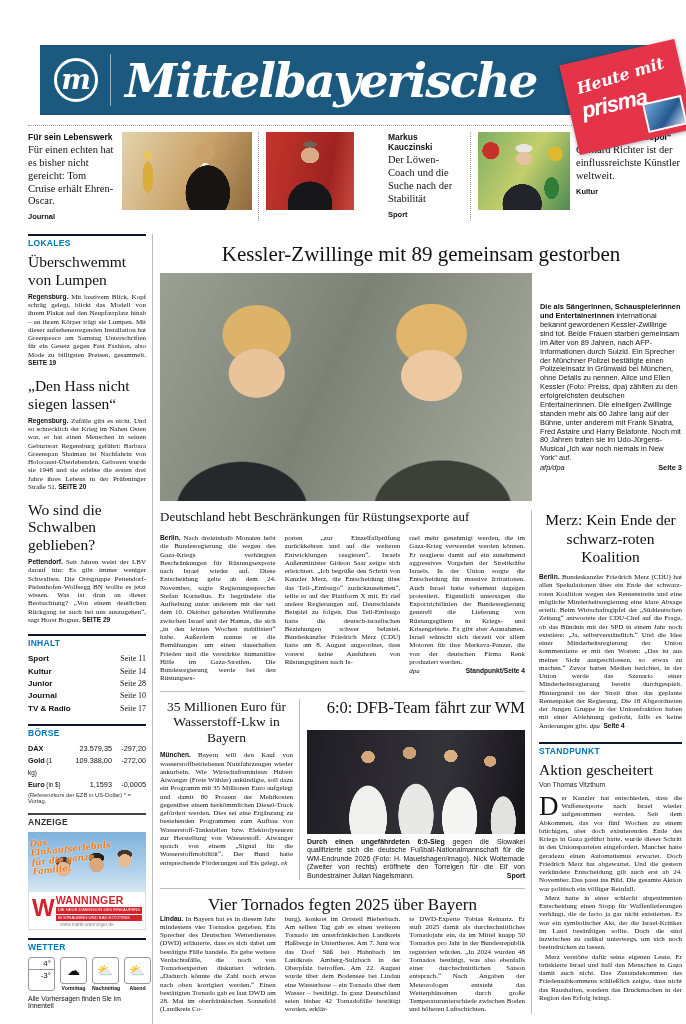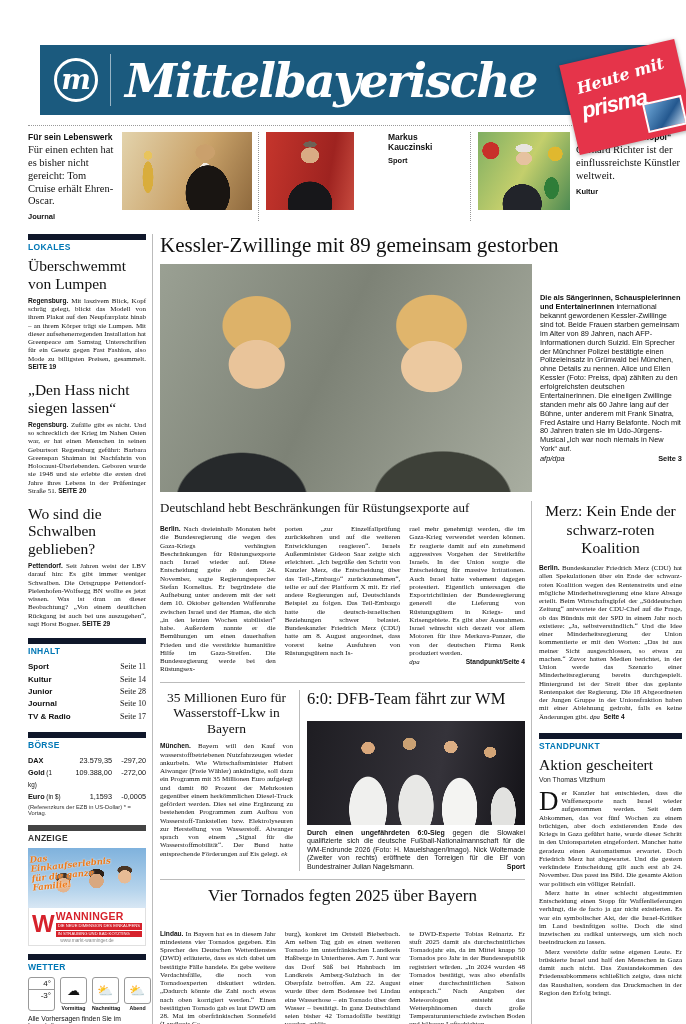--- a/index.html
+++ b/index.html
@@ -60,21 +60,21 @@
   
   .dateline { display:flex; justify-content:space-between; align-items:center;
               border-top:1px dotted #999; border-bottom:1px solid #8c8c8c;
               padding:4px 0 3px; font-size:8px; color:#222; }
 
   
   .main-wrap { display:flex; margin-top:5px; height:794px; }
   .sidebar { width:125px; padding-right:6px; border-right:1px solid #bbb; flex:none; overflow:hidden; }
   .main { width:529px; padding-left:7px; flex:none; }
 
-  .sec-label { border-top:6px solid #0f172a; color:#0077b5; font-weight:bold; font-size:8.5px;
+  .sec-label { border-top:2px solid #0f172a; color:#0077b5; font-weight:bold; font-size:8.5px;
                letter-spacing:.3px; padding-top:2px; margin-bottom:5px; }
   .sec-label.dark { border-top-color:#444; color:#333; }
 
   .sb-article { margin-bottom:10px; }
   .sb-h { font:400 15.5px/1.12 "Liberation Serif", serif; margin-bottom:5px; }
   .body-txt { font:7px/1.18 "Liberation Serif", serif; text-align:justify; hyphens:auto; }
   .lead-city { font-weight:bold; font-family:"Liberation Sans", sans-serif; font-size:6.6px; }
   .pref { font-weight:bold; font-family:"Liberation Sans", sans-serif; font-size:6.6px; }
 
   .inhalt { margin-bottom:9px; }
@@ -114,21 +114,21 @@
   .weather-row { display:flex; gap:5px; }
   .temp-box { width:27px; border:1px solid #999; border-radius:3px; flex:none; }
   .temp-hi { font-size:8px; text-align:right; padding:1px 3px; border-bottom:1px solid #999; }
   .temp-lo { font-size:8px; text-align:right; padding:1px 3px; }
   .w-cell { width:27px; text-align:center; flex:none; }
   .w-icon { border:1px solid #999; border-radius:3px; height:27px; font-size:13px; line-height:25px; overflow:hidden; }
   .w-label { font-weight:bold; font-size:5.2px; margin-top:1px; }
   .weather-note { font-size:6.8px; margin-top:4px; }
 
   
-  .kessler-h1 { font:400 21px/1.1 "Liberation Serif", serif; margin:0 0 7px; }
+  .kessler-h1 { font:400 21px/1.1 "Liberation Serif", serif; text-align:center; margin:9px 0 7px; }
   .lead-row { display:flex; }
   .kessler-photo { width:372px; height:228px; flex:none;
     background:
       radial-gradient(46px 40px at 26% 44%, #e9c49a 60%, rgba(0,0,0,0) 62%),
       radial-gradient(58px 50px at 26% 27%, #ddb269 58%, rgba(0,0,0,0) 60%),
       radial-gradient(50px 42px at 73% 45%, #ecc9a0 60%, rgba(0,0,0,0) 62%),
       radial-gradient(60px 52px at 73% 27%, #e0b56c 58%, rgba(0,0,0,0) 60%),
       radial-gradient(95px 70px at 22% 104%, #26292b 68%, rgba(0,0,0,0) 70%),
       radial-gradient(100px 72px at 76% 104%, #3d4038 68%, rgba(0,0,0,0) 70%),
       linear-gradient(115deg,#9aa093,#7d8276 45%,#a9aea1); }
@@ -148,36 +148,36 @@
   .colx { flex:1; }
   .col-footer { display:flex; justify-content:space-between; margin-top:1px; }
   .credit { font:italic 6.8px "Liberation Serif", serif; }
 
   .hr { border-top:1px solid #bbb; margin:8px 0 7px; }
 
   .subrow { display:flex; }
   .wasserstoff { width:140px; padding-right:6px; border-right:1px solid #bbb; flex:none; }
   .wh { font:400 13.5px/1.15 "Liberation Serif", serif; text-align:center; margin-bottom:6px; }
   .dfb { width:225px; padding-left:7px; flex:none; }
-  .dfb-h { font:400 16.5px/1.05 "Liberation Serif", serif; text-align:left; margin-bottom:14px; }
+  .dfb-h { font:400 16.5px/1.05 "Liberation Serif", serif; text-align:right; margin-bottom:14px; }
   .dfb-photo { height:104px;
     background:
       radial-gradient(11px 10px at 28% 26%, #d9a87c 60%, rgba(0,0,0,0) 62%),
       radial-gradient(11px 10px at 47% 22%, #caa173 60%, rgba(0,0,0,0) 62%),
       radial-gradient(11px 10px at 66% 25%, #dcae83 60%, rgba(0,0,0,0) 62%),
       radial-gradient(10px 9px at 84% 30%, #d3a577 60%, rgba(0,0,0,0) 62%),
       radial-gradient(30px 52px at 28% 85%, #f0f0ee 62%, rgba(0,0,0,0) 64%),
       radial-gradient(28px 50px at 50% 82%, #e8e8e6 62%, rgba(0,0,0,0) 64%),
       radial-gradient(28px 50px at 70% 85%, #f4f4f2 62%, rgba(0,0,0,0) 64%),
       radial-gradient(20px 40px at 90% 88%, #e2e2e0 62%, rgba(0,0,0,0) 64%),
       linear-gradient(100deg,#1e1d22,#35333a 60%,#141318); }
   .dfb-caption { font-size:7px; line-height:1.2; text-align:justify; margin-top:4px; }
   .dfb-sec { font-weight:bold; float:right; }
 
-  .tornado-h { font:400 17px/1.1 "Liberation Serif", serif; text-align:center; margin:1px 0 24px; }
+  .tornado-h { font:400 17px/1.1 "Liberation Serif", serif; text-align:center; margin:1px 0 0; }
 
   .merz-h { font:400 15.5px/1.18 "Liberation Serif", serif; text-align:center; margin:1px 0 7px; }
   .merz-tail { white-space:nowrap; }
 
   .standpunkt { margin-top:12px; }
   .sp-h { font:400 15.5px/1.1 "Liberation Serif", serif; margin:3px 0 3px; }
   .sp-by { font-size:6.8px; color:#222; margin-bottom:6px; }
   .sp-p { font:7px/1.18 "Liberation Serif", serif; text-align:justify; hyphens:auto; }
   .sp-p + .sp-p { text-indent:6px; margin-top:1px; }
   .dropcap { float:left; font:400 27px/0.8 "Liberation Serif", serif; padding:2px 3px 0 0; }
@@ -205,20 +205,21 @@
       <div class="tz-text1">
         <div class="tz-kicker">Für sein Lebenswerk</div>
         <div class="tz-body">Für einen echten hat es bisher nicht gereicht: Tom Cruise erhält Ehren-Oscar.</div>
         <div class="tz-sec">Journal</div>
       </div>
       <div class="tz-img tz-img1"></div>
       <div class="tz-group2">
         <div class="tz-img tz-img2"></div>
         <div class="tz-text2">
           <div class="tz-kicker">Markus Kauczinski</div>
+          <div class="tz-body">Der Löwen-Coach und die Suche nach der Stabilität</div>
           <div class="tz-sec">Sport</div>
         </div>
       </div>
       <div class="tz-group3">
         <div class="tz-img tz-img3"></div>
         <div class="tz-text3">
           <div class="tz-kicker">Top 100 von „Monopol“</div>
           <div class="tz-body">Gerhard Richter ist der einflussreichste Künstler weltweit.</div>
           <div class="tz-sec">Kultur</div>
         </div>

